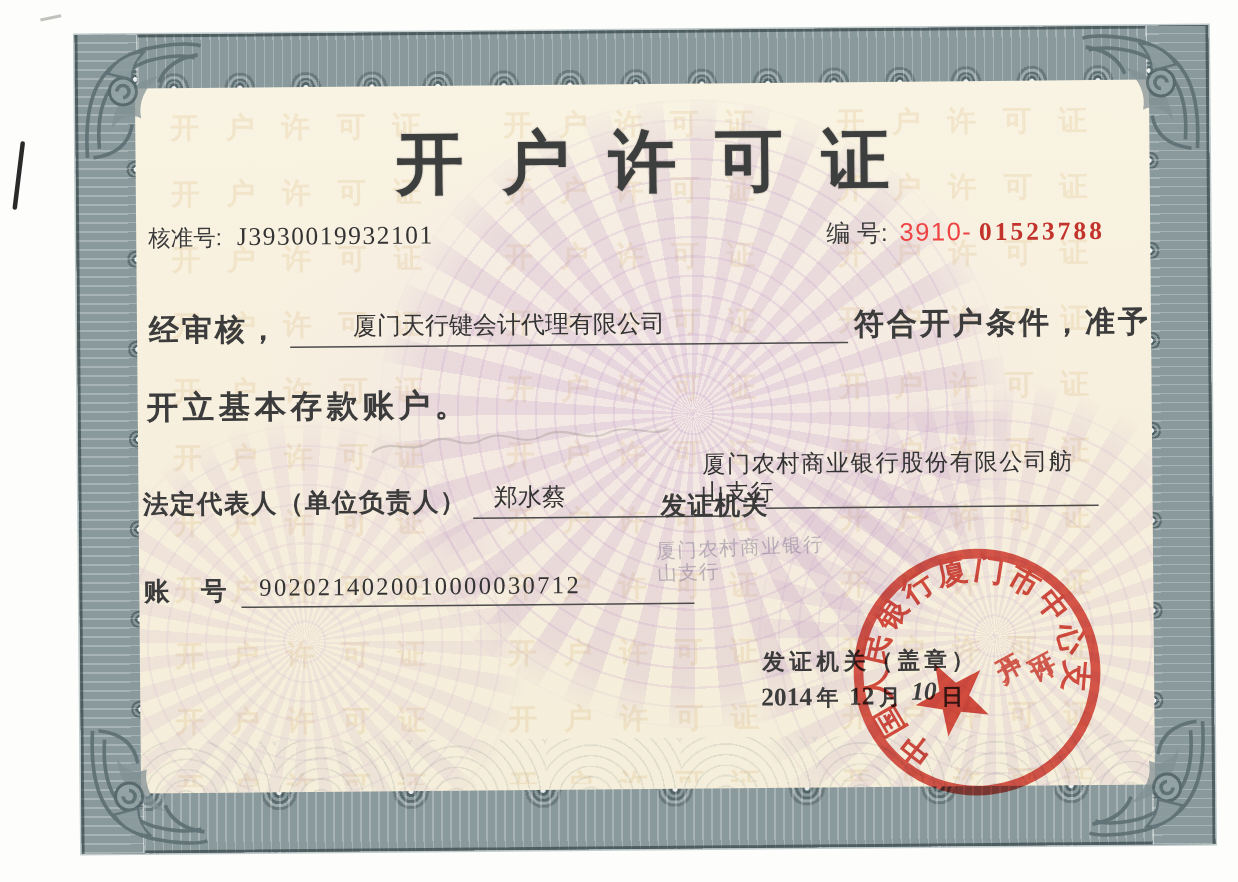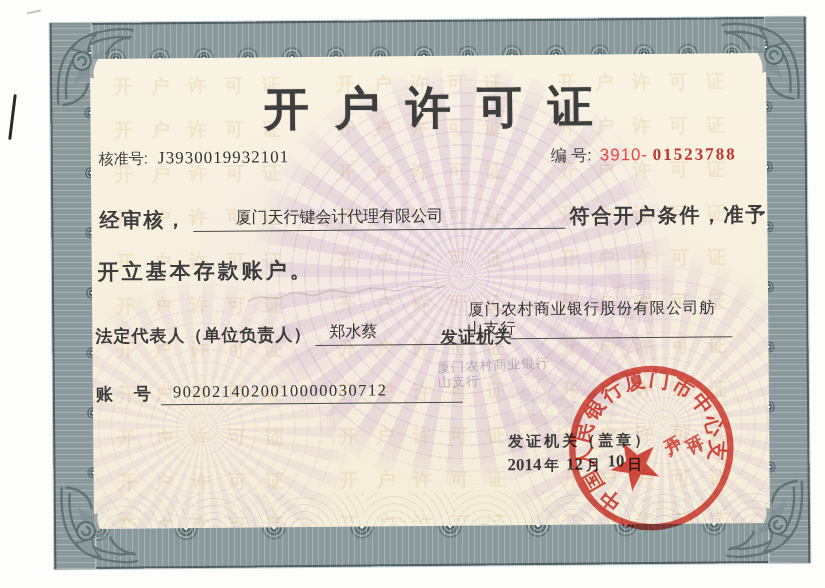--- a/index.html
+++ b/index.html
@@ -110,21 +110,21 @@
   .bank-l1{left:416px;top:280px;font-size:15.5px;letter-spacing:1px;white-space:nowrap;}
   .bank-l2{left:415px;top:299px;font-size:15.5px;letter-spacing:1px;}
   .bank-uline{left:458px;top:299px;width:222px;height:20px;}
   .faint-stamp{left:385px;top:338px;color:rgba(110,102,128,.42);font-size:13px;line-height:15px;transform:rotate(-2deg);letter-spacing:1px;}
   .row-account{left:43px;top:360px;font-size:17px;display:flex;align-items:flex-end;}
   .row-account .lbl{letter-spacing:2px;font-weight:600;}
   .row-account .num{width:290px;margin-left:8px;padding:0 0 2px 12px;font-size:16.5px;letter-spacing:1.5px;}
   .issuer{left:455px;top:413px;font-size:15px;font-weight:600;letter-spacing:3px;}
   .dateline{left:451px;top:436px;font-size:14.5px;font-weight:600;}
   .dateline .n{font-family:"Liberation Serif","DejaVu Serif",serif;font-size:17px;font-weight:600;margin:12px 3px;}
-  .dateline .n.day{position:relative;top:-3px;}
+  .dateline .n.day{position:relative;top:-3px;font-style:italic;}
 
   .seal{left:506px;top:338px;width:184px;height:184px;transform:rotate(-28deg);opacity:.88;mix-blend-mode:multiply;}
 </style>
 </head>
 <body>
 
 <div class="pen-mark"></div>
 <div class="corner-mark"></div>
 
 <div class="cert">

